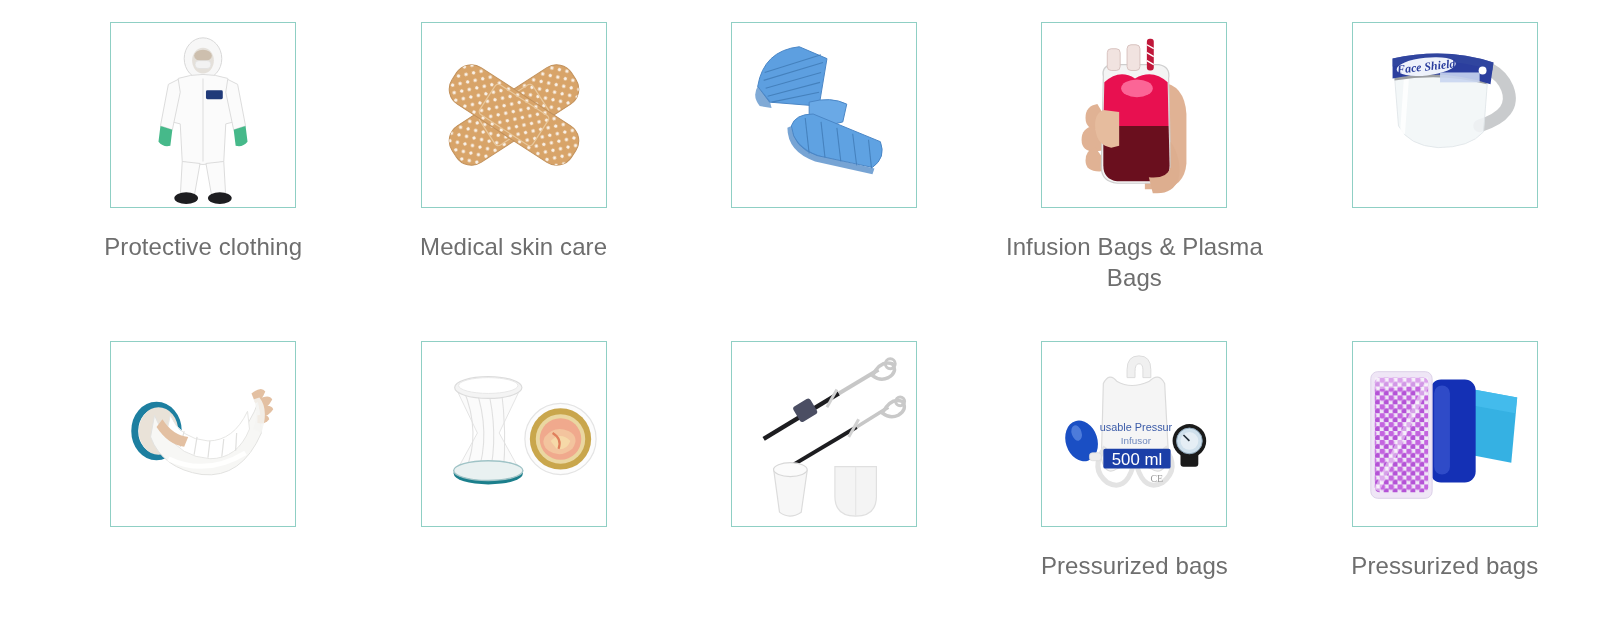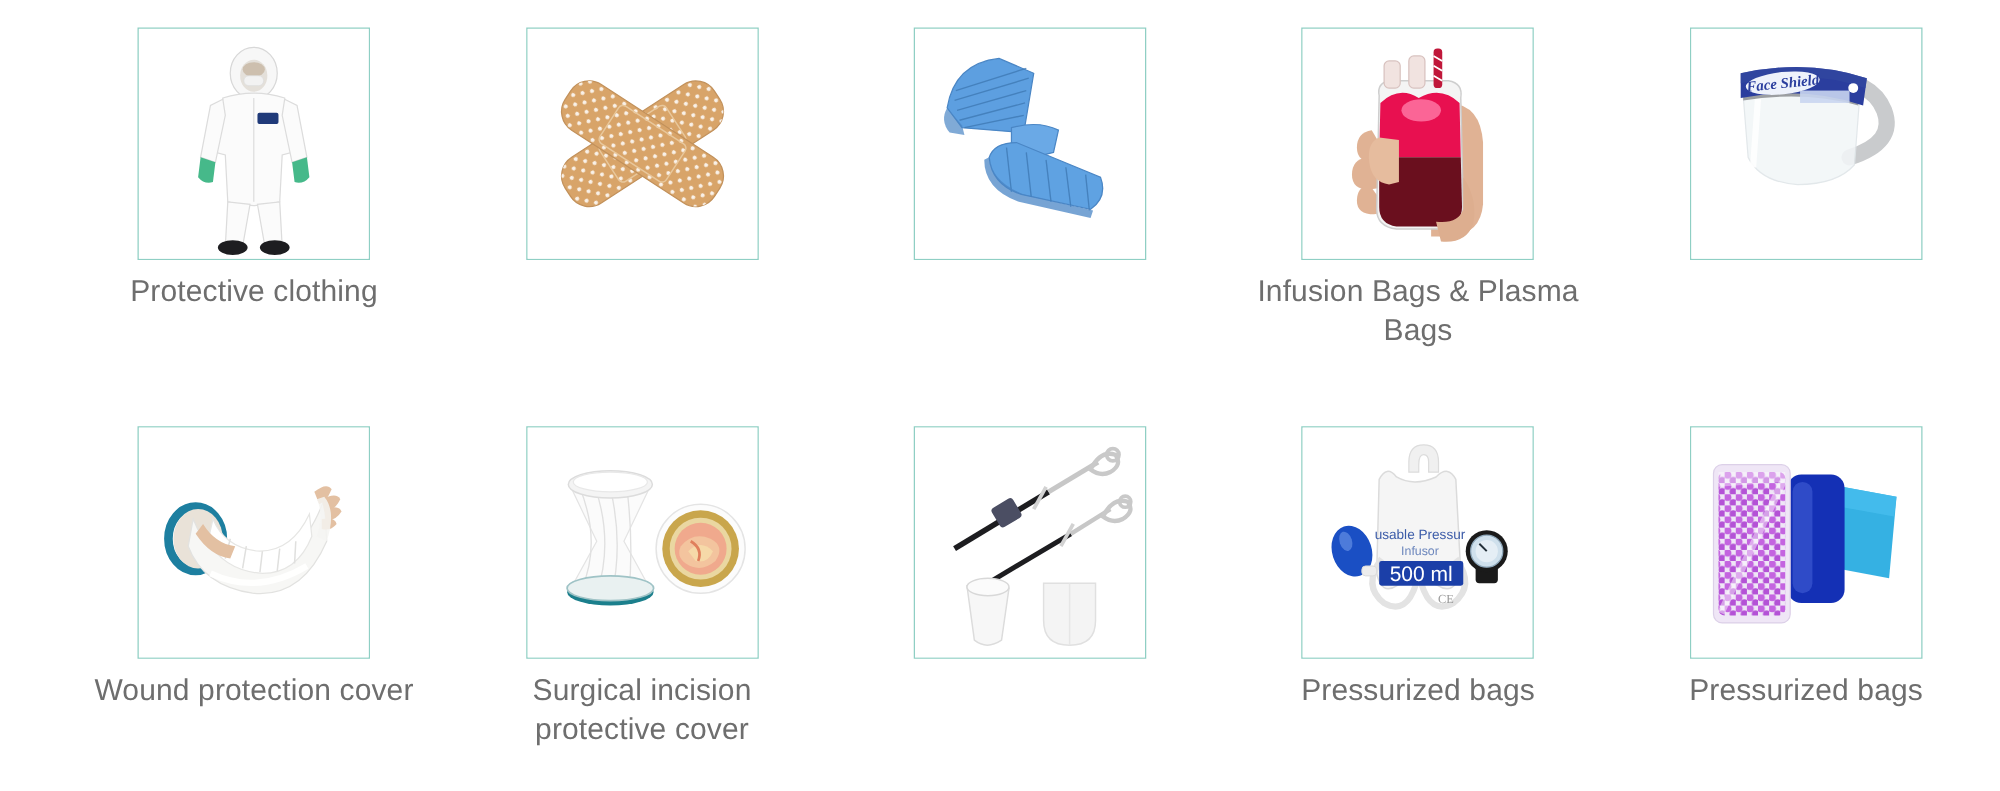--- a/index.html
+++ b/index.html
@@ -45,21 +45,21 @@
     box-sizing: border-box;
     display: flex;
     align-items: center;
     justify-content: center;
     overflow: hidden;
     position: relative;
   }
   .thumb-frame svg { display: block; }
 
   .caption {
-    margin-top: 10px;
+    margin-top: 23px;
     width: 300px;
     text-align: center;
     color: #6e6e6e;
     font-size: 24px;
     line-height: 31px;
     letter-spacing: 0.1px;
     font-weight: 400;
     white-space: pre-line;
   }
 </style>
@@ -121,20 +121,21 @@
               <rect x="-32" y="-18" width="64" height="36" rx="4" fill="none" stroke="#e8c79b" stroke-width="1.2"></rect>
             </g>
             <g transform="rotate(33)">
               <rect x="-72" y="-22" width="144" height="44" rx="18" fill="#d8a469" stroke="#c2915b" stroke-width="1"></rect>
               <rect x="-72" y="-22" width="144" height="44" rx="18" fill="url(#dots)"></rect>
               <rect x="-32" y="-18" width="64" height="36" rx="4" fill="none" stroke="#e8c79b" stroke-width="1.2"></rect>
             </g>
           </g>
         </svg>
       </div>
+      <div class="caption">Medical skin care</div>
     </div>
 
     <div class="cell">
       <div class="thumb-frame">
         <svg width="186" height="186" viewBox="0 0 186 186">
           <rect width="186" height="186" fill="#ffffff"></rect>
           <g>
 
             <path d="M26 64 Q32 28 68 24 L96 36 L88 84 L38 80 Z" fill="#5d9fe0" stroke="#4a86c5" stroke-width="1"></path>
             <g stroke="#3f7ab5" stroke-width="1.1" opacity="0.8">
@@ -252,21 +253,20 @@
             <path d="M142 52 Q152 44 156 50 Q152 60 146 62 Z"></path>
             <path d="M148 58 Q160 52 163 58 Q158 68 150 68 Z"></path>
             <path d="M150 66 Q162 62 164 68 Q159 76 151 75 Z"></path>
             <path d="M148 74 Q159 72 160 78 Q155 84 148 82 Z"></path>
           </g>
           <path d="M150 56 Q160 68 152 92 L144 88 Q150 70 144 58 Z" fill="#f4f4f2" opacity="0.85"></path>
 
           <path d="M58 118 Q96 136 136 112" fill="none" stroke="#ffffff" stroke-width="5" opacity="0.9"></path>
         </svg>
       </div>
-      <div class="caption">Wound protection cover</div>
     </div>
 
     <div class="cell">
       <div class="thumb-frame">
         <svg width="186" height="186" viewBox="0 0 186 186">
           <rect width="186" height="186" fill="#ffffff"></rect>
 
           <path d="M34 46 Q66 34 100 46 L78 92 L100 132 Q66 144 34 132 L56 92 Z" fill="#fbfbfb" stroke="#e4e4e4" stroke-width="1"></path>
           <g stroke="#e0e0e0" stroke-width="1.1" fill="none">
             <path d="M42 48 Q60 92 44 130"></path>
@@ -283,22 +283,20 @@
 
           <circle cx="140" cy="98" r="36" fill="#fcfcfc" stroke="#e4e4e4" stroke-width="1.2"></circle>
           <circle cx="140" cy="98" r="31" fill="#c9a64c"></circle>
           <circle cx="140" cy="98" r="25" fill="#ead7a1"></circle>
           <circle cx="140" cy="98" r="21" fill="#f0a98d"></circle>
           <path d="M124 96 Q134 84 148 90 Q160 96 152 108 Q140 118 128 110 Q120 104 124 96 Z" fill="#f3c49e"></path>
           <path d="M130 100 Q140 90 150 100 Q146 110 136 108 Z" fill="#f6d9a8"></path>
           <path d="M132 92 Q142 98 138 108" fill="none" stroke="#e07f5c" stroke-width="2.2"></path>
         </svg>
       </div>
-      <div class="caption">Surgical incision
-protective cover</div>
     </div>
 
     <div class="cell">
       <div class="thumb-frame">
         <svg width="186" height="186" viewBox="0 0 186 186">
           <rect width="186" height="186" fill="#ffffff"></rect>
 
           <g>
             <line x1="32" y1="98" x2="108" y2="52" stroke="#1d1d20" stroke-width="4.5"></line>
             <rect x="64" y="60" width="20" height="18" rx="3" transform="rotate(-31 74 69)" fill="#4b4e63"></rect>

